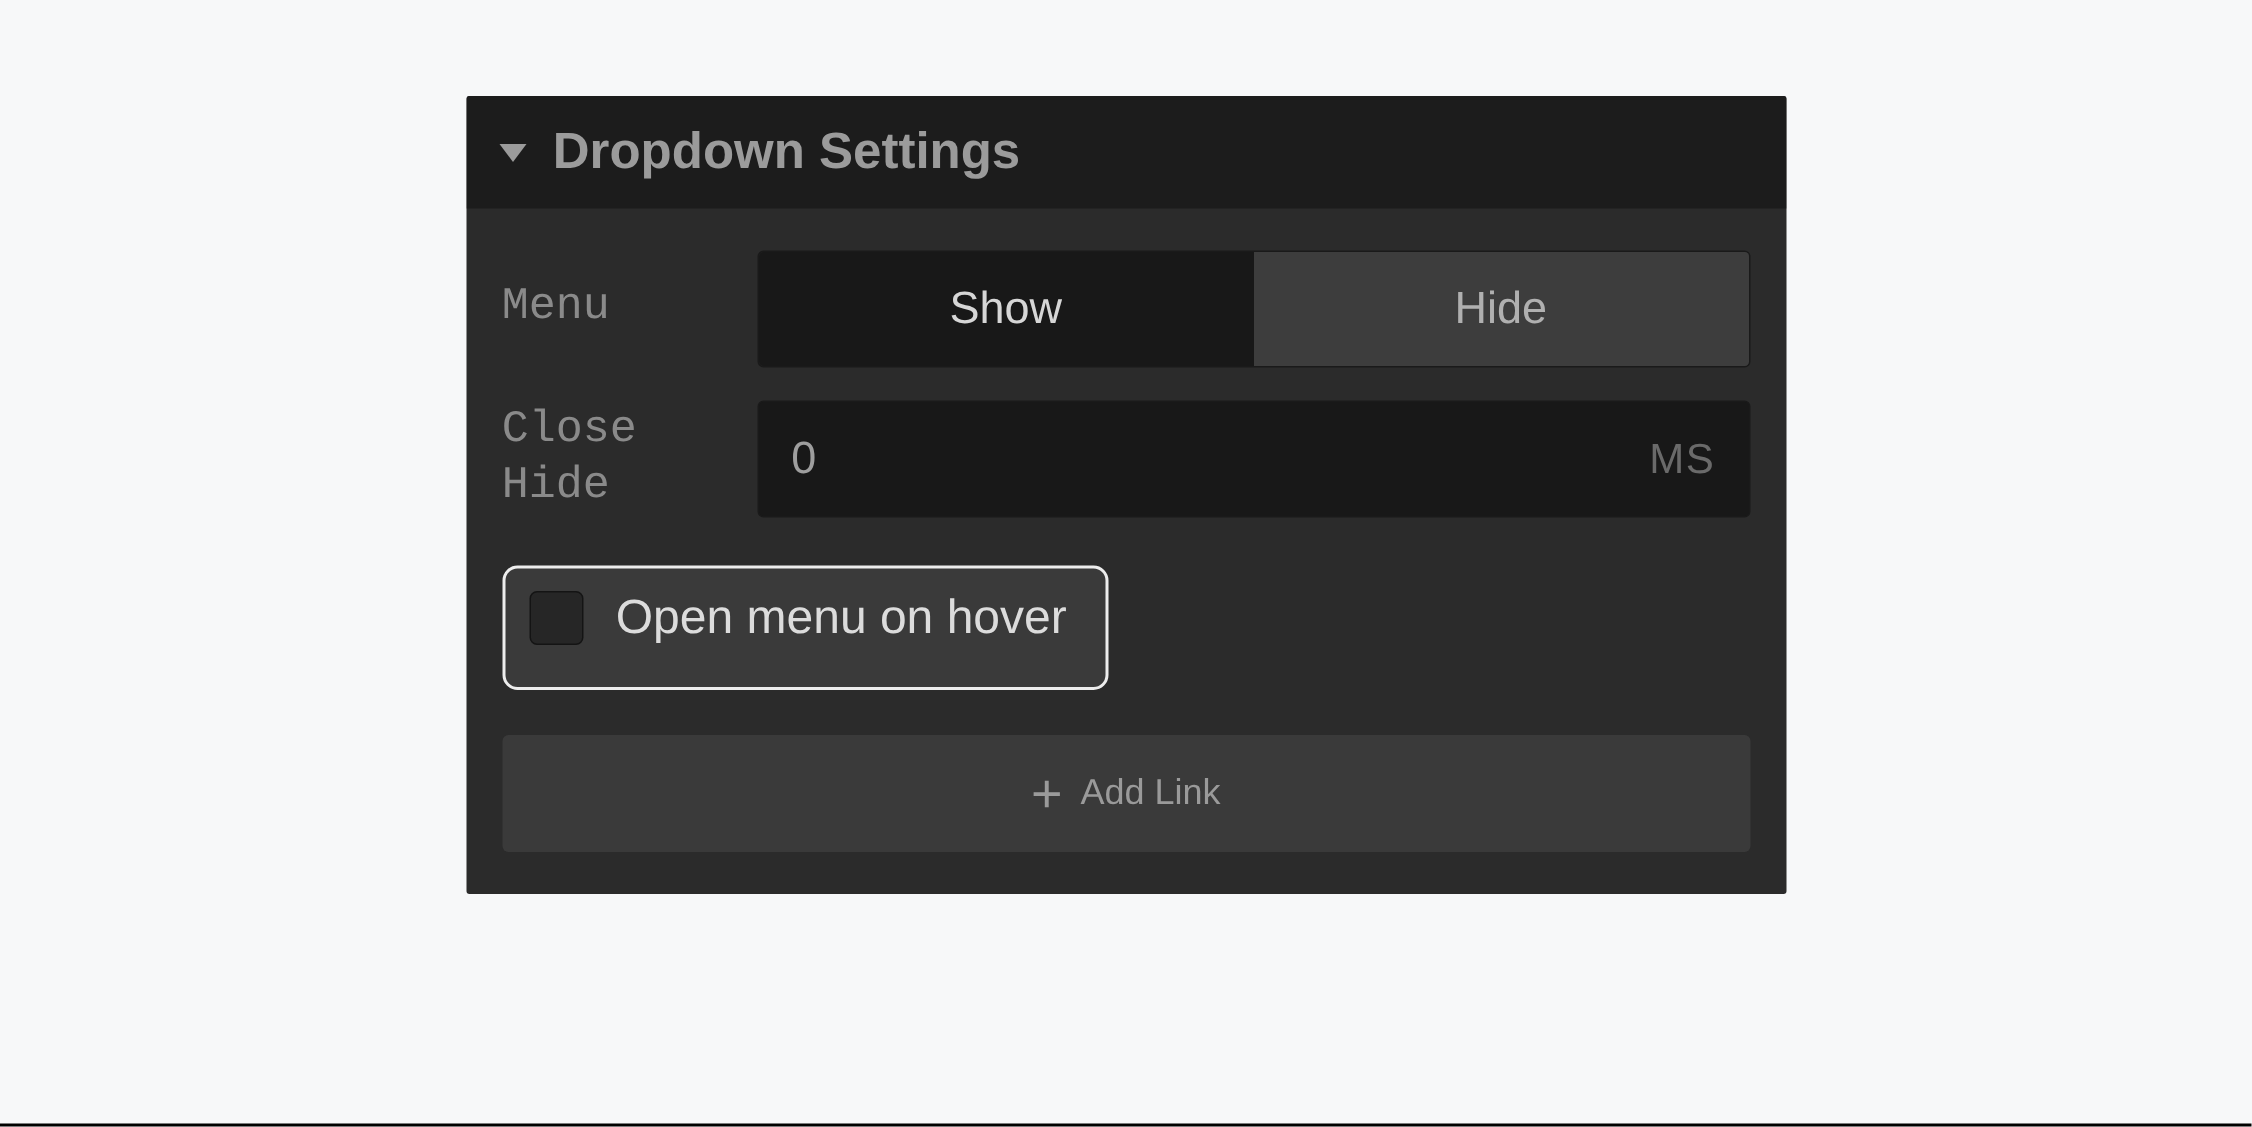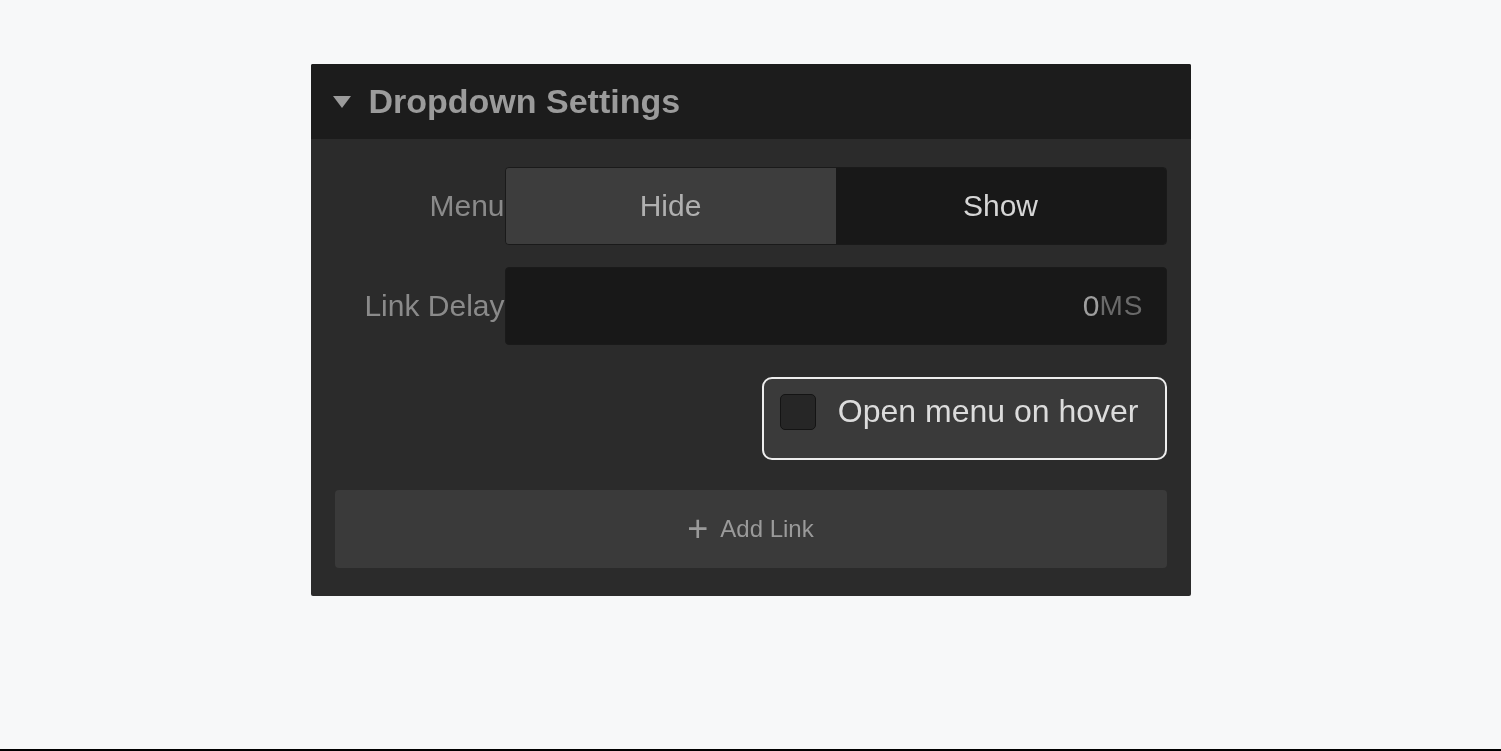--- a/index.html
+++ b/index.html
@@ -1,19 +1,18 @@
 <!DOCTYPE html>
 <html><head>
   <meta charset="utf-8">
   <style>
     * {
       margin: 0;
       padding: 0;
       box-sizing: border-box;
-      text-align: right;
     }
     body {
       font-family: -apple-system, BlinkMacSystemFont, "Segoe UI", Helvetica, Arial, sans-serif;
       background: #f7f8f9;
       width: 1501px;
       height: 751px;
       display: flex;
       align-items: flex-start;
       justify-content: center;
       padding-top: 64px;
@@ -51,20 +50,21 @@
       display: flex;
       align-items: center;
       margin-bottom: 22px;
     }
     .row-label {
       color: #8a8a8a;
       font-size: 30px;
       width: 170px;
       line-height: 1.25;
       flex-shrink: 0;
+      font-family: Liberation Mono, monospace;
     }
     .toggle-group {
       display: flex;
       flex: 1;
       height: 78px;
       border-radius: 4px;
       overflow: hidden;
       border: 1px solid #1a1a1a;
     }
     .toggle-btn {
@@ -160,27 +160,27 @@
 <div class="panel">
   <div class="panel-header">
     <div class="collapse-triangle"></div>
     <div class="panel-title">Dropdown Settings</div>
   </div>
   <div class="panel-body">
 
     <div class="row">
       <div class="row-label">Menu</div>
       <div class="toggle-group">
+        <div class="toggle-btn active">Show</div>
         <div class="toggle-btn inactive">Hide</div>
-        <div class="toggle-btn active">Show</div>
       </div>
     </div>
 
     <div class="row">
-      <div class="row-label">Link Delay</div>
+      <div class="row-label">Close Hide</div>
       <div class="input-wrap">
         <input class="text-input" type="text" value="0" style="">
         <span class="input-suffix">MS</span>
       </div>
     </div>
 
     <div class="checkbox-row">
       <div class="checkbox-box"></div>
       <div class="checkbox-label">Open menu on hover</div>
     </div>

